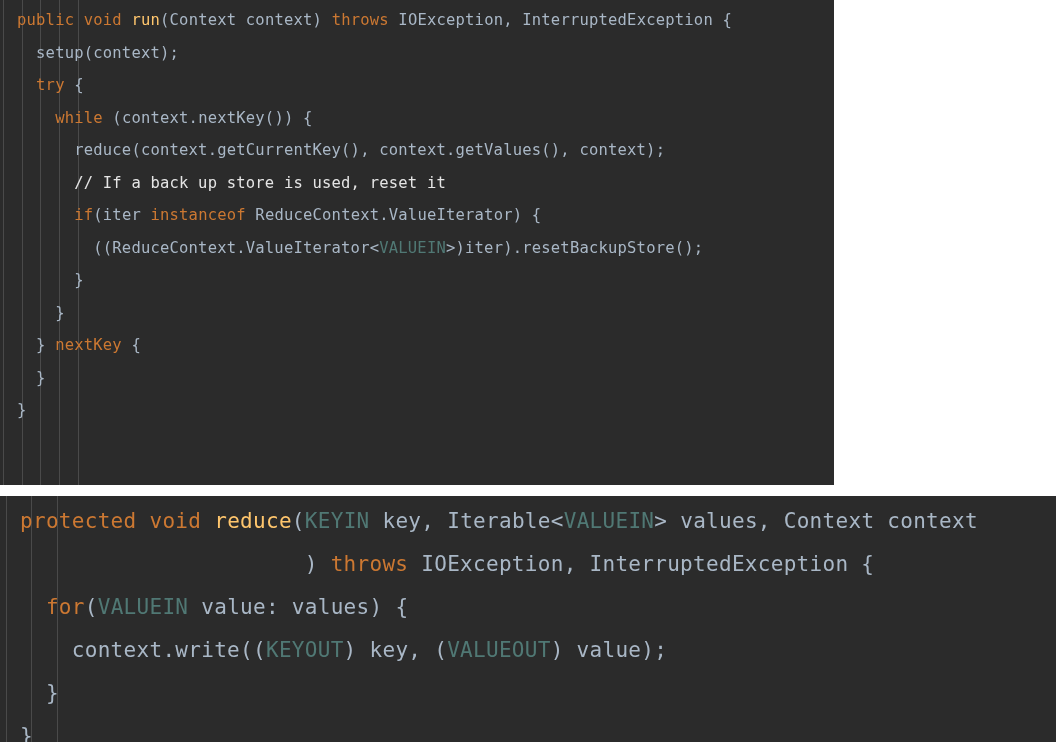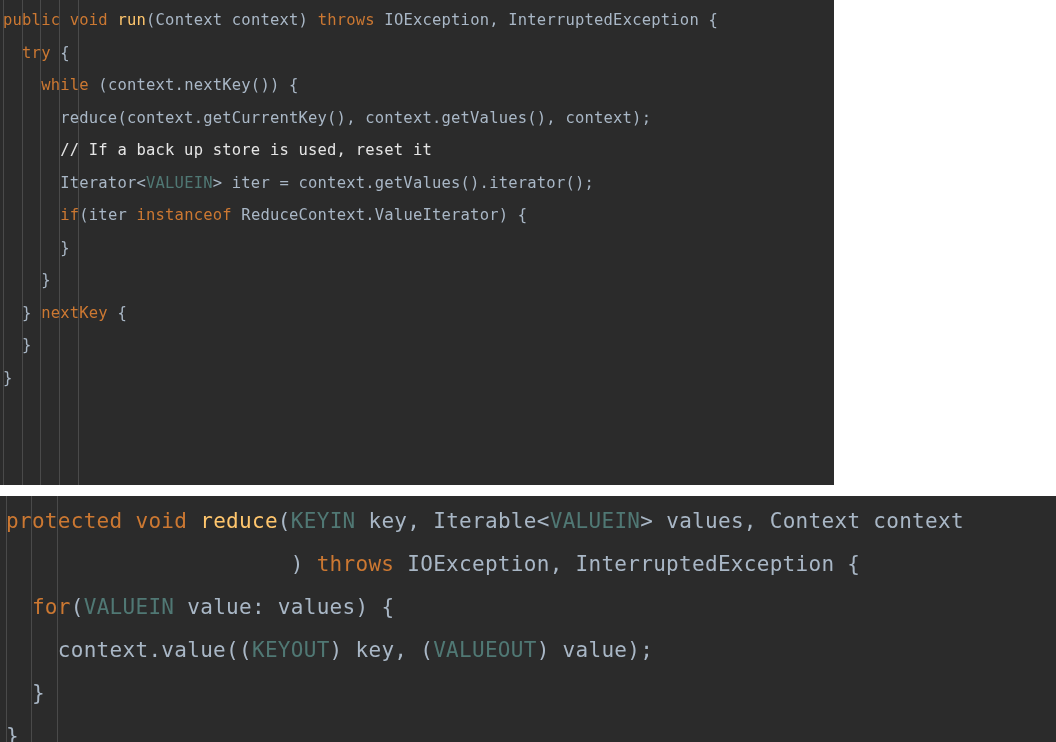--- a/index.html
+++ b/index.html
@@ -46,28 +46,28 @@
   .code-line {
     position: relative;
     white-space: pre;
     color: #a9b7c6;
     line-height: 1;
   }
   #panel-run .code-line {
     font-size: 15.5px;
     height: 32.5px;
     line-height: 32.5px;
-    padding-left: 3px;
+    padding-left: 17px;
     letter-spacing: 0.2px;
   }
   #panel-reduce .code-line {
     font-size: 21px;
     height: 43px;
     line-height: 43px;
-    padding-left: 6px;
+    padding-left: 20px;
     letter-spacing: 0.3px;
   }
 
   
   .guide {
     position: absolute;
     top: 0;
     bottom: 0;
     width: 1px;
     background: #4a4a4a;
@@ -89,43 +89,44 @@
   <div class="code-panel" id="panel-run">
     <div class="guides">
         <div class="guide" style="left: 3px;"></div>
         <div class="guide" style="left: 21.64px;"></div>
         <div class="guide" style="left: 40.28px;"></div>
         <div class="guide" style="left: 58.92px;"></div>
         <div class="guide" style="left: 77.56px;"></div>
       </div>
     <div class="lines">
         <div class="code-line"><span></span><span class="kw">public</span><span class="ident"> </span><span class="kw">void</span><span class="ident"> </span><span class="fn">run</span><span class="ident">(Context context) </span><span class="kw">throws</span><span class="ident"> IOException, InterruptedException {</span></div>
+        <div class="code-line"><span>  </span><span class="ident">setup(context);</span></div>
         <div class="code-line"><span>  </span><span class="kw">try</span><span class="ident"> {</span></div>
         <div class="code-line"><span>    </span><span class="kw">while</span><span class="ident"> (context.nextKey()) {</span></div>
         <div class="code-line"><span>      </span><span class="ident">reduce(context.getCurrentKey(), context.getValues(), context);</span></div>
         <div class="code-line"><span>      </span><span class="cmt">// If a back up store is used, reset it</span></div>
-        <div class="code-line"><span>      </span><span class="ident">Iterator&lt;</span><span class="gen">VALUEIN</span><span class="ident">&gt; iter = context.getValues().iterator();</span></div>
         <div class="code-line"><span>      </span><span class="kw">if</span><span class="ident">(iter </span><span class="kw">instanceof</span><span class="ident"> ReduceContext.ValueIterator) {</span></div>
+        <div class="code-line"><span>        </span><span class="ident">((ReduceContext.ValueIterator&lt;</span><span class="gen">VALUEIN</span><span class="ident">&gt;)iter).resetBackupStore();</span></div>
         <div class="code-line"><span>      </span><span class="ident">}</span></div>
         <div class="code-line"><span>    </span><span class="ident">}</span></div>
         <div class="code-line"><span>  </span><span class="ident">} </span><span class="kw">nextKey</span><span class="ident"> {</span></div>
         <div class="code-line"><span>  </span><span class="ident">}</span></div>
         <div class="code-line"><span></span><span class="ident">}</span></div>
       </div>
   </div>
 
   <div class="code-panel" id="panel-reduce">
     <div class="guides">
         <div class="guide" style="left: 6px;"></div>
         <div class="guide" style="left: 31.26px;"></div>
         <div class="guide" style="left: 56.52px;"></div>
       </div>
     <div class="lines">
         <div class="code-line"><span></span><span class="kw">protected</span><span class="ident"> </span><span class="kw">void</span><span class="ident"> </span><span class="fn">reduce</span><span class="ident">(</span><span class="gen">KEYIN</span><span class="ident"> key, Iterable&lt;</span><span class="gen">VALUEIN</span><span class="ident">&gt; values, Context context</span></div>
         <div class="code-line"><span>                      </span><span class="ident">) </span><span class="kw">throws</span><span class="ident"> IOException, InterruptedException {</span></div>
         <div class="code-line"><span>  </span><span class="kw">for</span><span class="ident">(</span><span class="gen">VALUEIN</span><span class="ident"> value: values) {</span></div>
-        <div class="code-line"><span>    </span><span class="ident">context.value((</span><span class="gen">KEYOUT</span><span class="ident">) key, (</span><span class="gen">VALUEOUT</span><span class="ident">) value);</span></div>
+        <div class="code-line"><span>    </span><span class="ident">context.write((</span><span class="gen">KEYOUT</span><span class="ident">) key, (</span><span class="gen">VALUEOUT</span><span class="ident">) value);</span></div>
         <div class="code-line"><span>  </span><span class="ident">}</span></div>
         <div class="code-line"><span></span><span class="ident">}</span></div>
       </div>
   </div>
 
 </div>
 
 </body></html>

